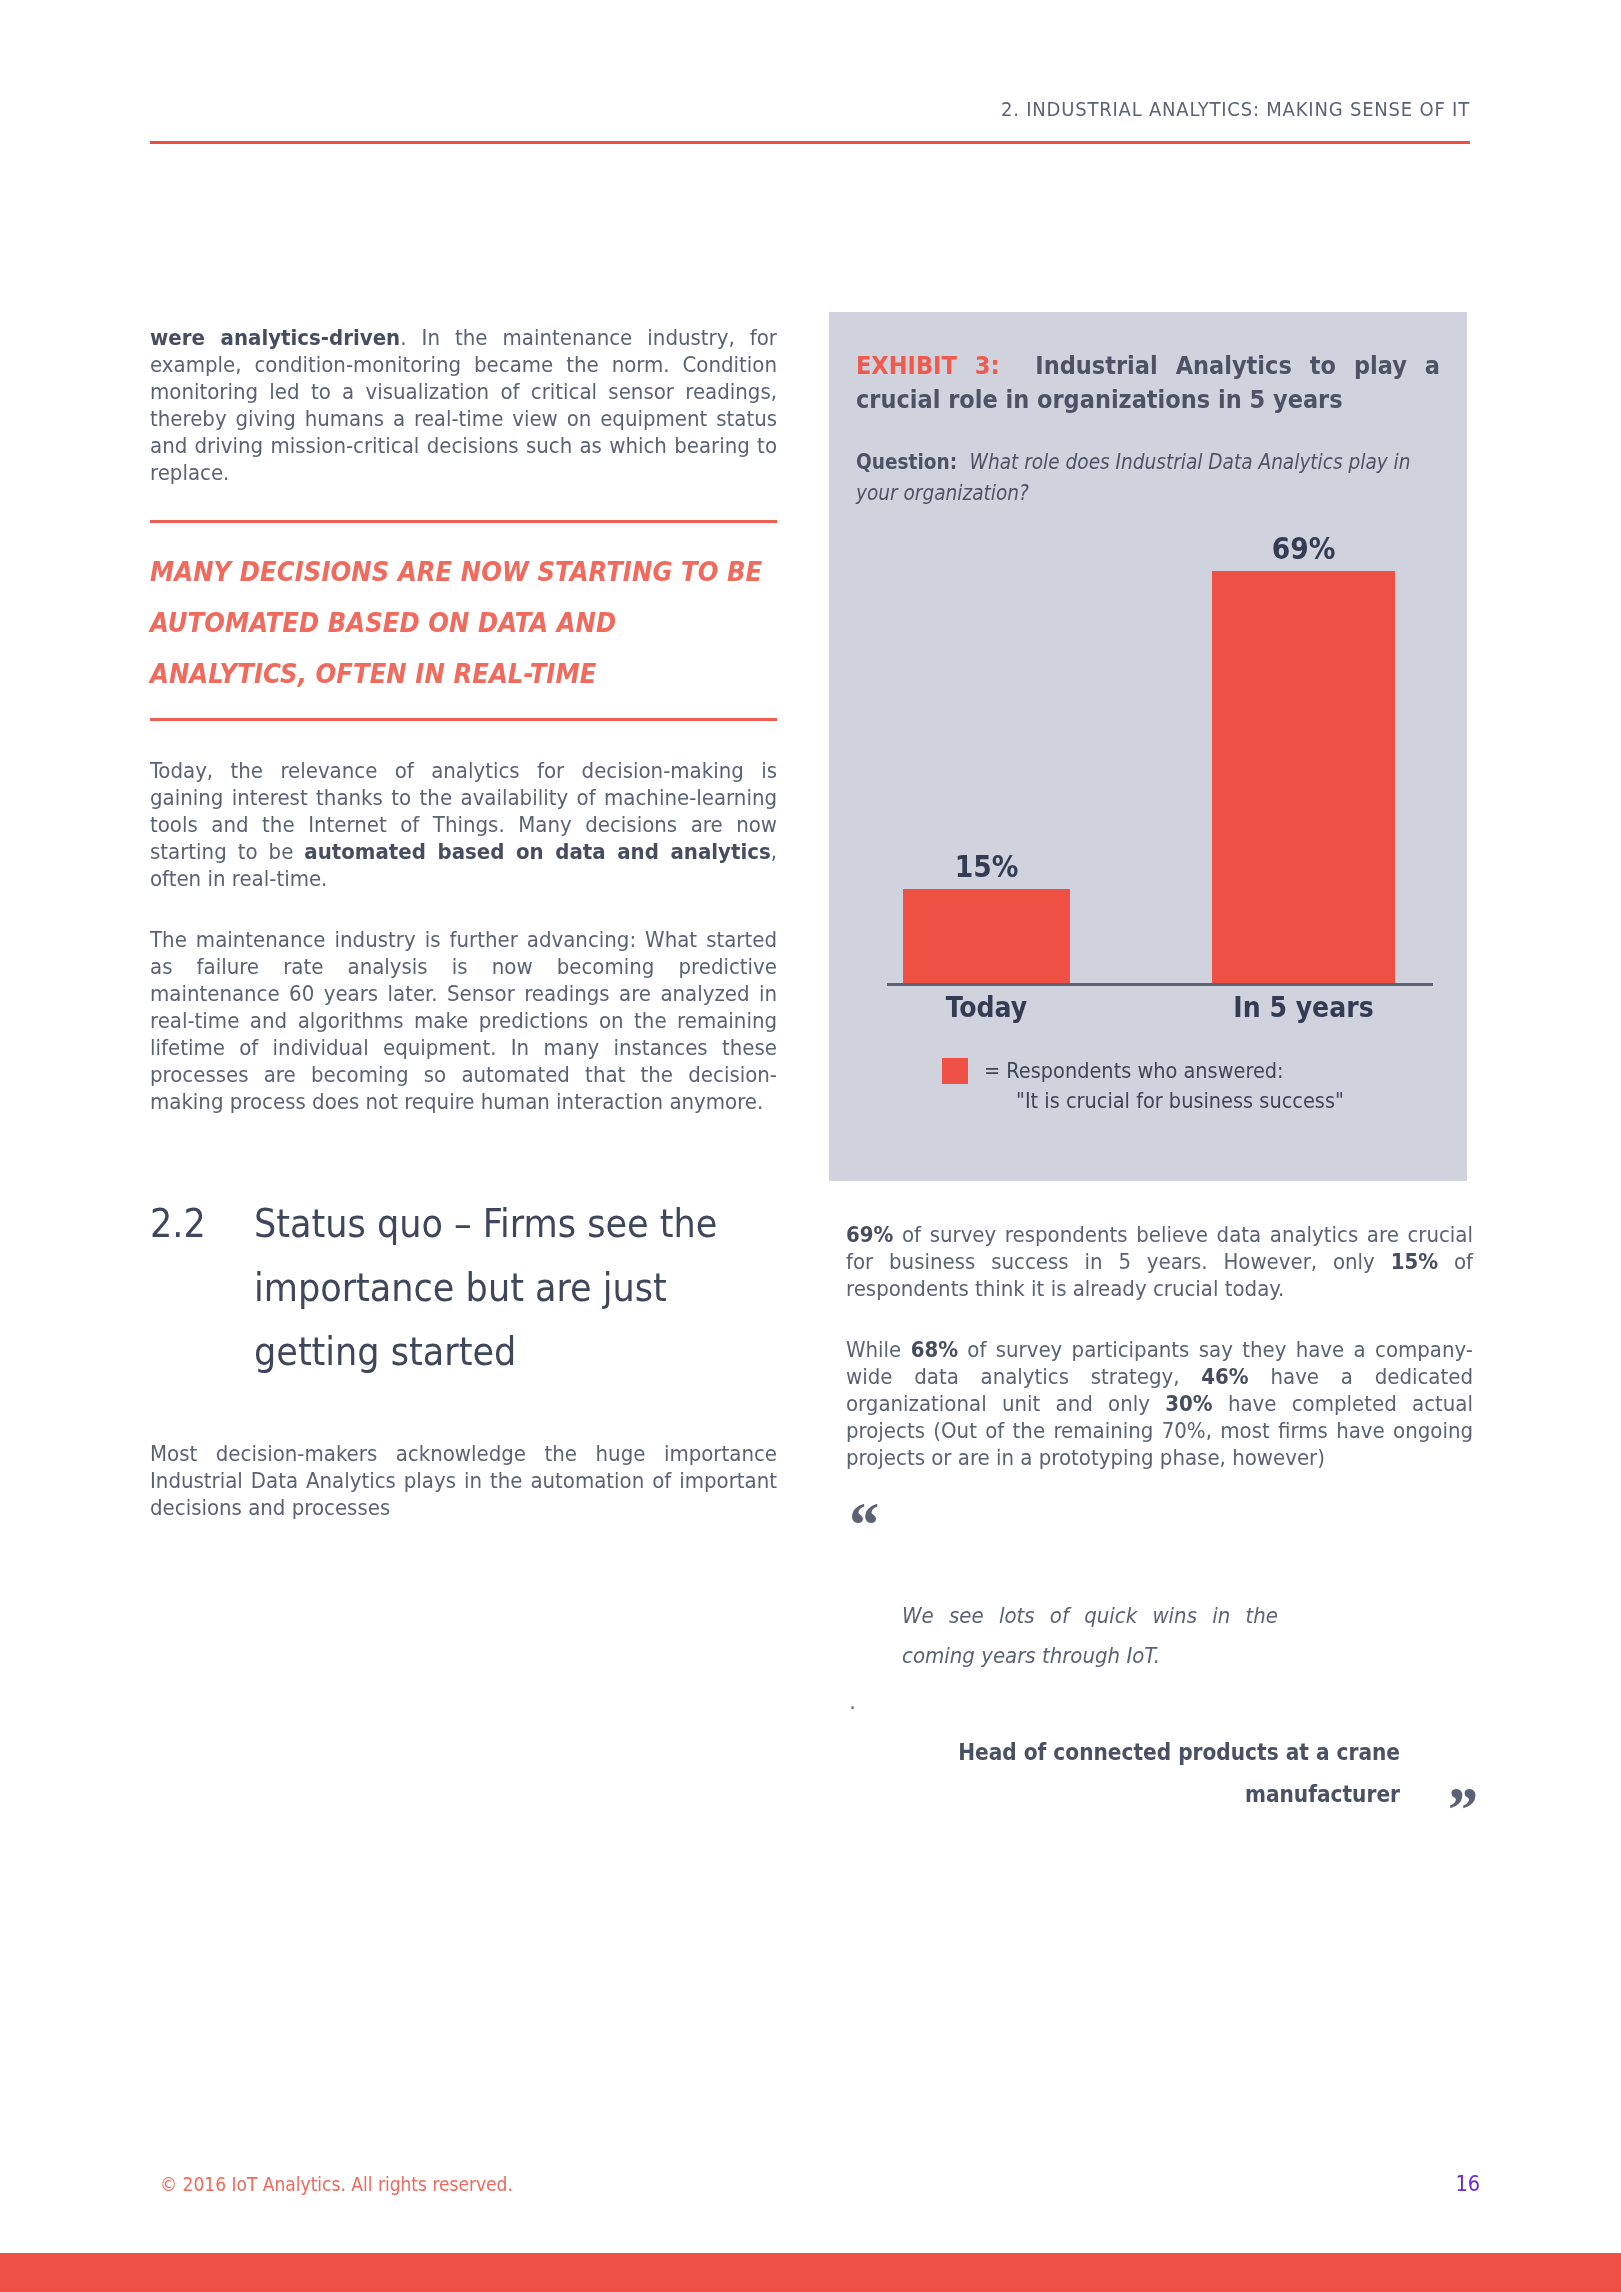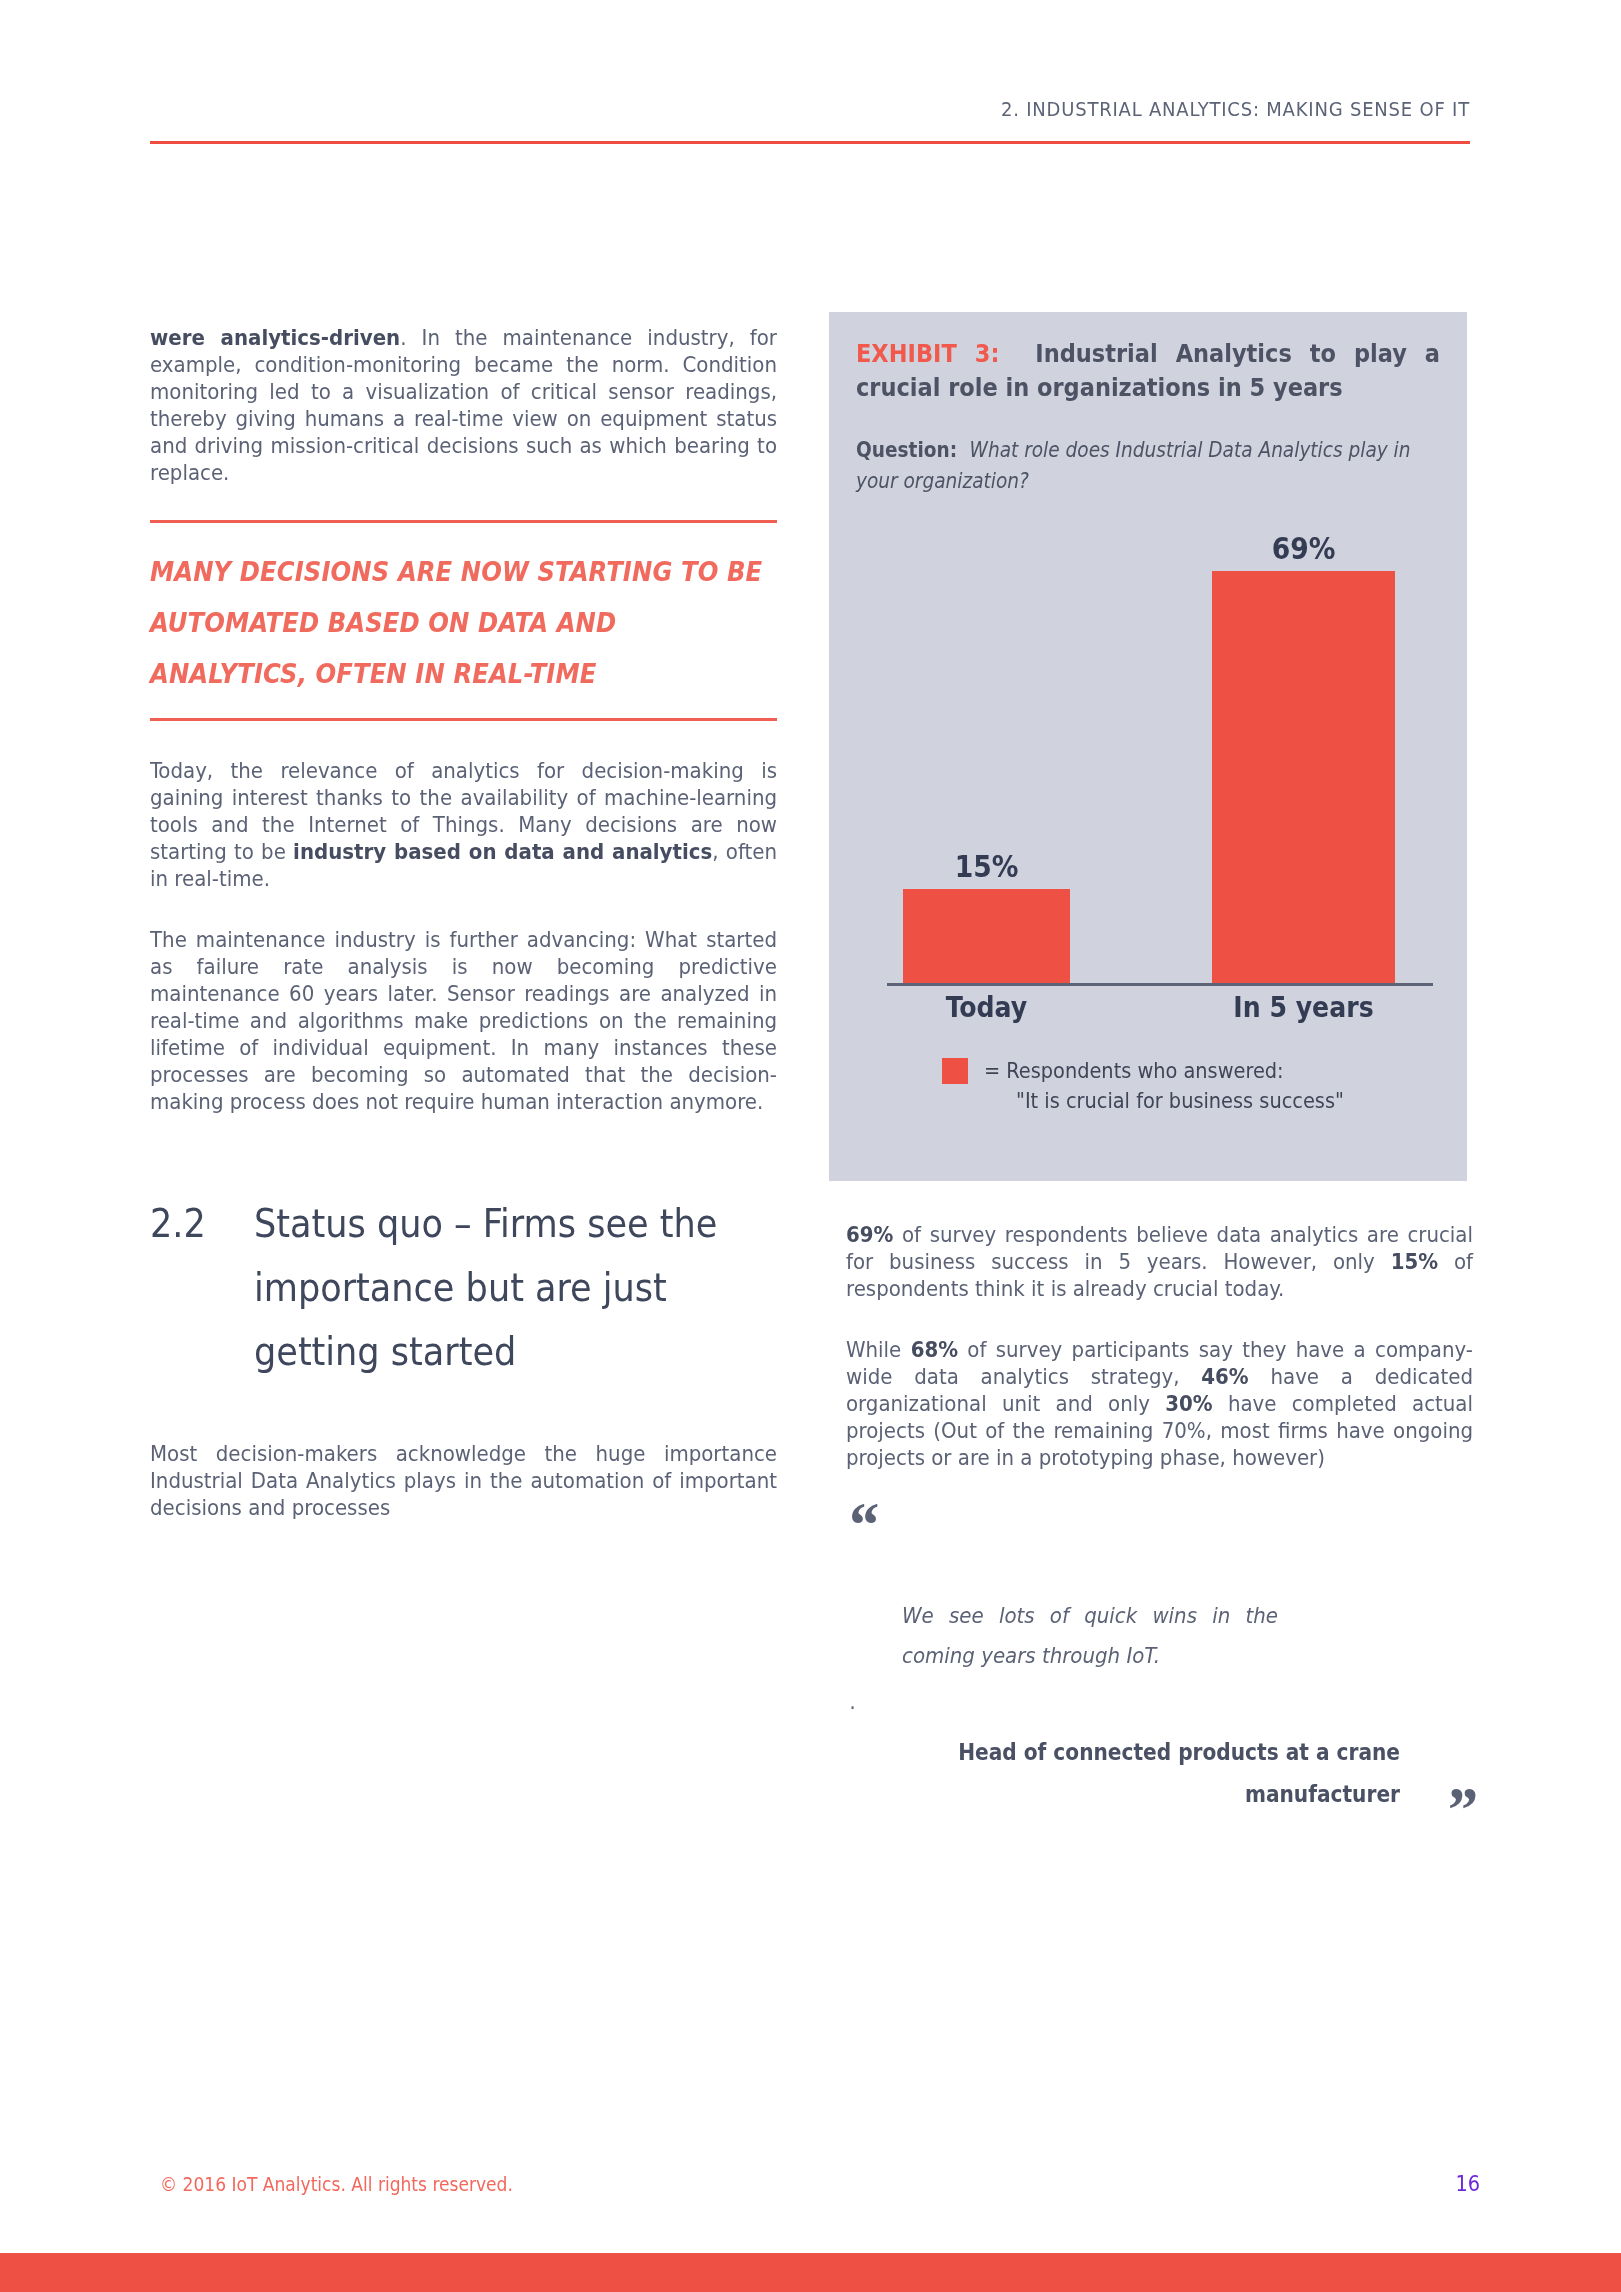--- a/index.html
+++ b/index.html
@@ -117,20 +117,21 @@
     padding: 25px 27px 0 27px;
   }
   .exhibit-title {
     font-size: 25px;
     line-height: 34px;
     font-weight: bold;
     color: #4d5364;
     text-align: justify;
     font-family: "Liberation Sans Narrow", "DejaVu Sans Condensed", "Liberation Sans", sans-serif;
     font-stretch: condensed;
+    margin-top: 12px;
   }
   .exhibit-label { color: #f0594b; }
   .exhibit-question {
     margin-top: 30px;
     font-size: 20.6px;
     line-height: 31px;
     color: #4d5364;
     font-family: "Liberation Sans Narrow", "DejaVu Sans Condensed", "Liberation Sans", sans-serif;
     font-stretch: condensed;
   }
@@ -304,21 +305,21 @@
   <div class="col-left">
 
     <p class="body"><b>were analytics-driven</b><span>. In the maintenance industry, for example, condition-monitoring became the norm. Condition monitoring led to a visualization of critical sensor readings, thereby giving humans a real-time view on equipment status and driving mission-critical decisions such as which bearing to replace.</span></p>
 
     <div class="pullquote">
       <div class="pq-rule"></div>
       <div class="pq-text">MANY DECISIONS ARE NOW STARTING TO BE AUTOMATED BASED ON DATA AND ANALYTICS, OFTEN IN REAL-TIME</div>
       <div class="pq-rule"></div>
     </div>
 
-    <p class="body"><span>Today, the relevance of analytics for decision-making is gaining interest thanks to the availability of machine-learning tools and the Internet of Things. Many decisions are now starting to be </span><b>industry based on data and analytics</b><span>, often in real-time.</span></p>
+    <p class="body"><span>Today, the relevance of analytics for decision-making is gaining interest thanks to the availability of machine-learning tools and the Internet of Things. Many decisions are now starting to be </span><b>automated based on data and analytics</b><span>, often in real-time.</span></p>
 
     <p class="body">The maintenance industry is further advancing: What started as failure rate analysis is now becoming predictive maintenance 60 years later. Sensor readings are analyzed in real-time and algorithms make predictions on the remaining lifetime of individual equipment. In many instances these processes are becoming so automated that the decision-making process does not require human interaction anymore.</p>
 
     <div class="section-head">
       <div class="section-num">2.2</div>
       <div class="section-title">Status quo – Firms see the importance but are just getting started</div>
     </div>
 
     <p class="body">Most decision-makers acknowledge the huge importance Industrial Data Analytics plays in the automation of important decisions and processes</p>
   </div>

